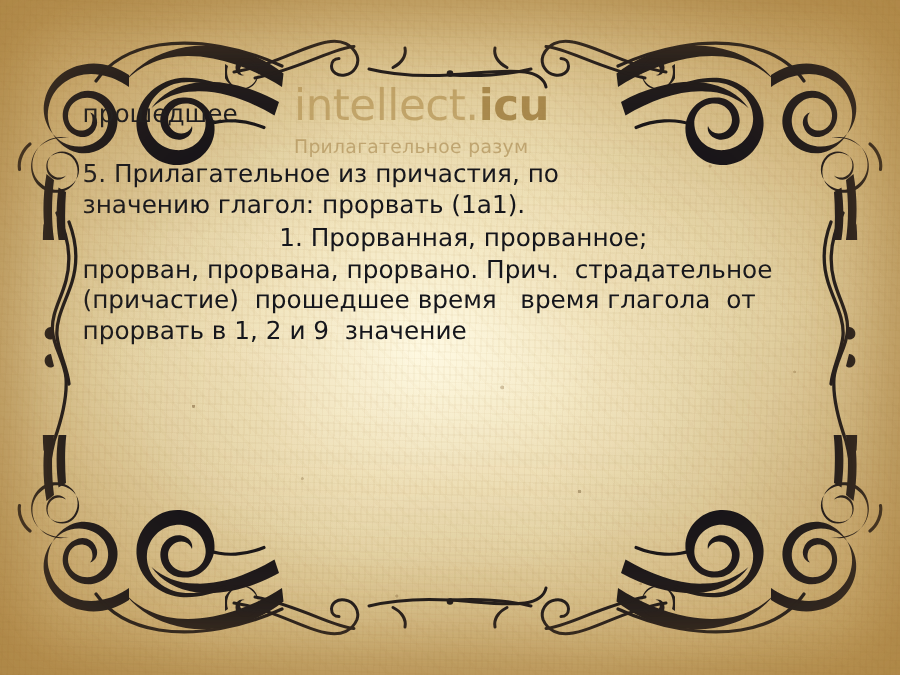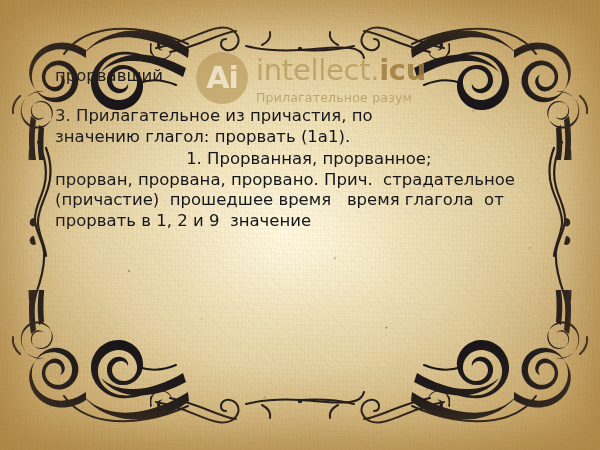--- a/index.html
+++ b/index.html
@@ -209,32 +209,29 @@
         <path d="M28 8c5 13 6 27 2 40-4 13-11 24-10 36 1 11 7 21 8 32"></path>
       </g>
       <g fill="#141218">
         <path d="M16 78c-3 0-5 3-4 6 1 2 3 3 5 2 1-4 0-6-1-8z"></path>
         <path d="M16 96c-3 0-5 3-4 6 1 3 4 4 6 2l-2-8z"></path>
       </g>
     </svg>
   </div>
 
   <div class="wm">
-    <div class="wm-logo">
-      <span>Ai</span>
-    </div>
     <div class="wm-text">
       <div class="wm-main"><span>intellect.</span><b>icu</b></div>
       <div class="wm-sub">Прилагательное  разум</div>
     </div>
   </div>
 
   <div class="content">
-    <div class="headword">прорвавший</div>
-    <div class="para">3. Прилагательное из причастия, по
+    <div class="headword">прошедшее</div>
+    <div class="para">5. Прилагательное из причастия, по
 значению глагол: прорвать (1а1).</div>
     <div class="para2">                         1. Прорванная, прорванное;
 прорван, прорвана, прорвано. Прич.  страдательное
 (причастие)  прошедшее время   время глагола  от
 прорвать в 1, 2 и 9  значение</div>
   </div>
 
   <div class="vignette"></div>
 </div>
 

